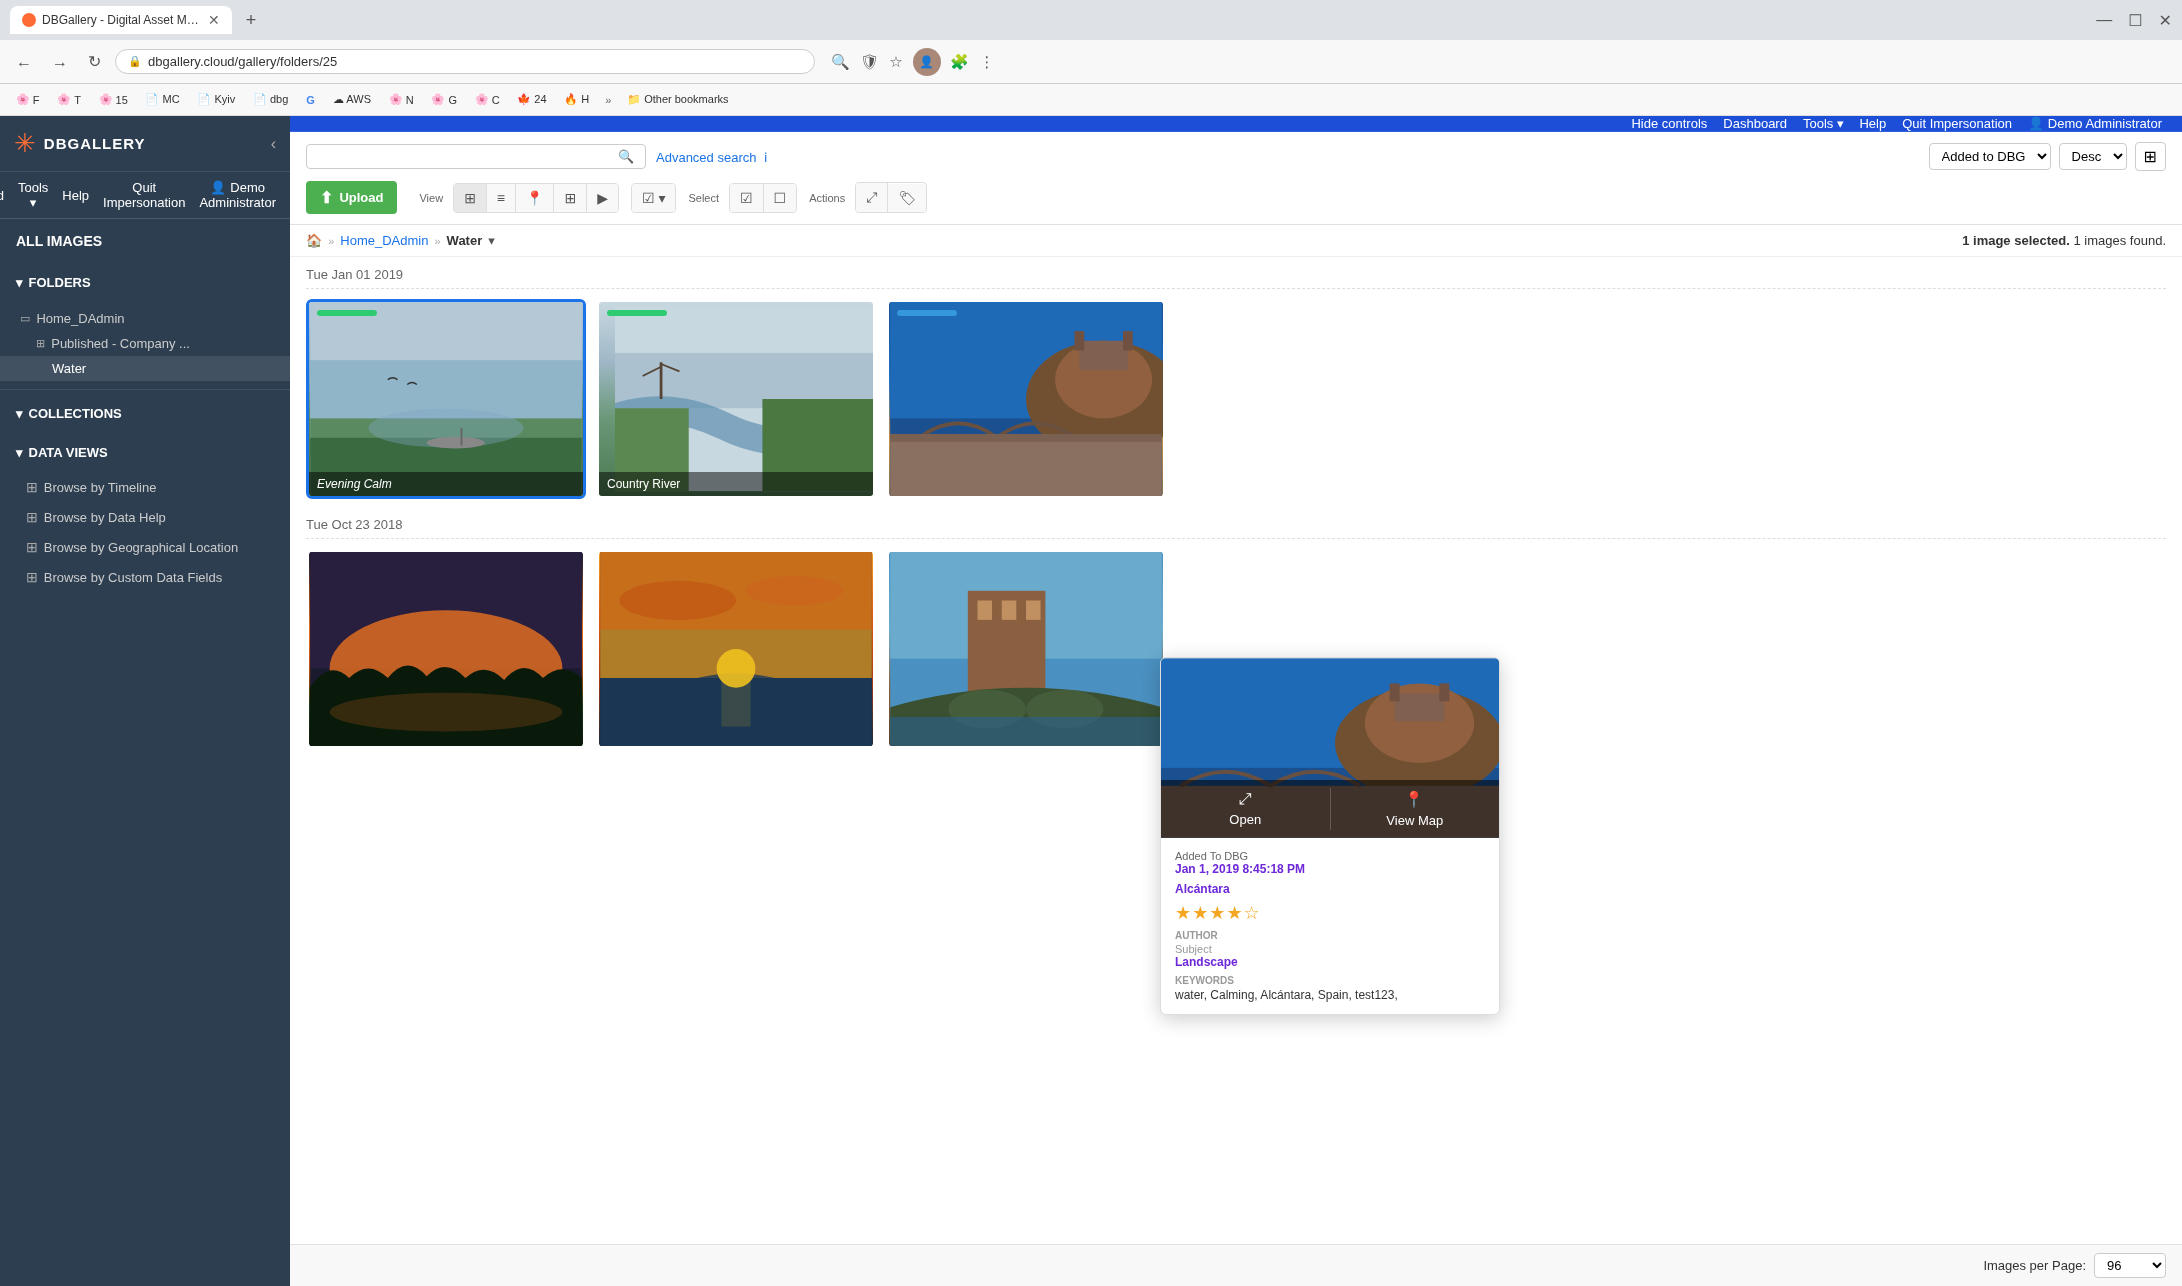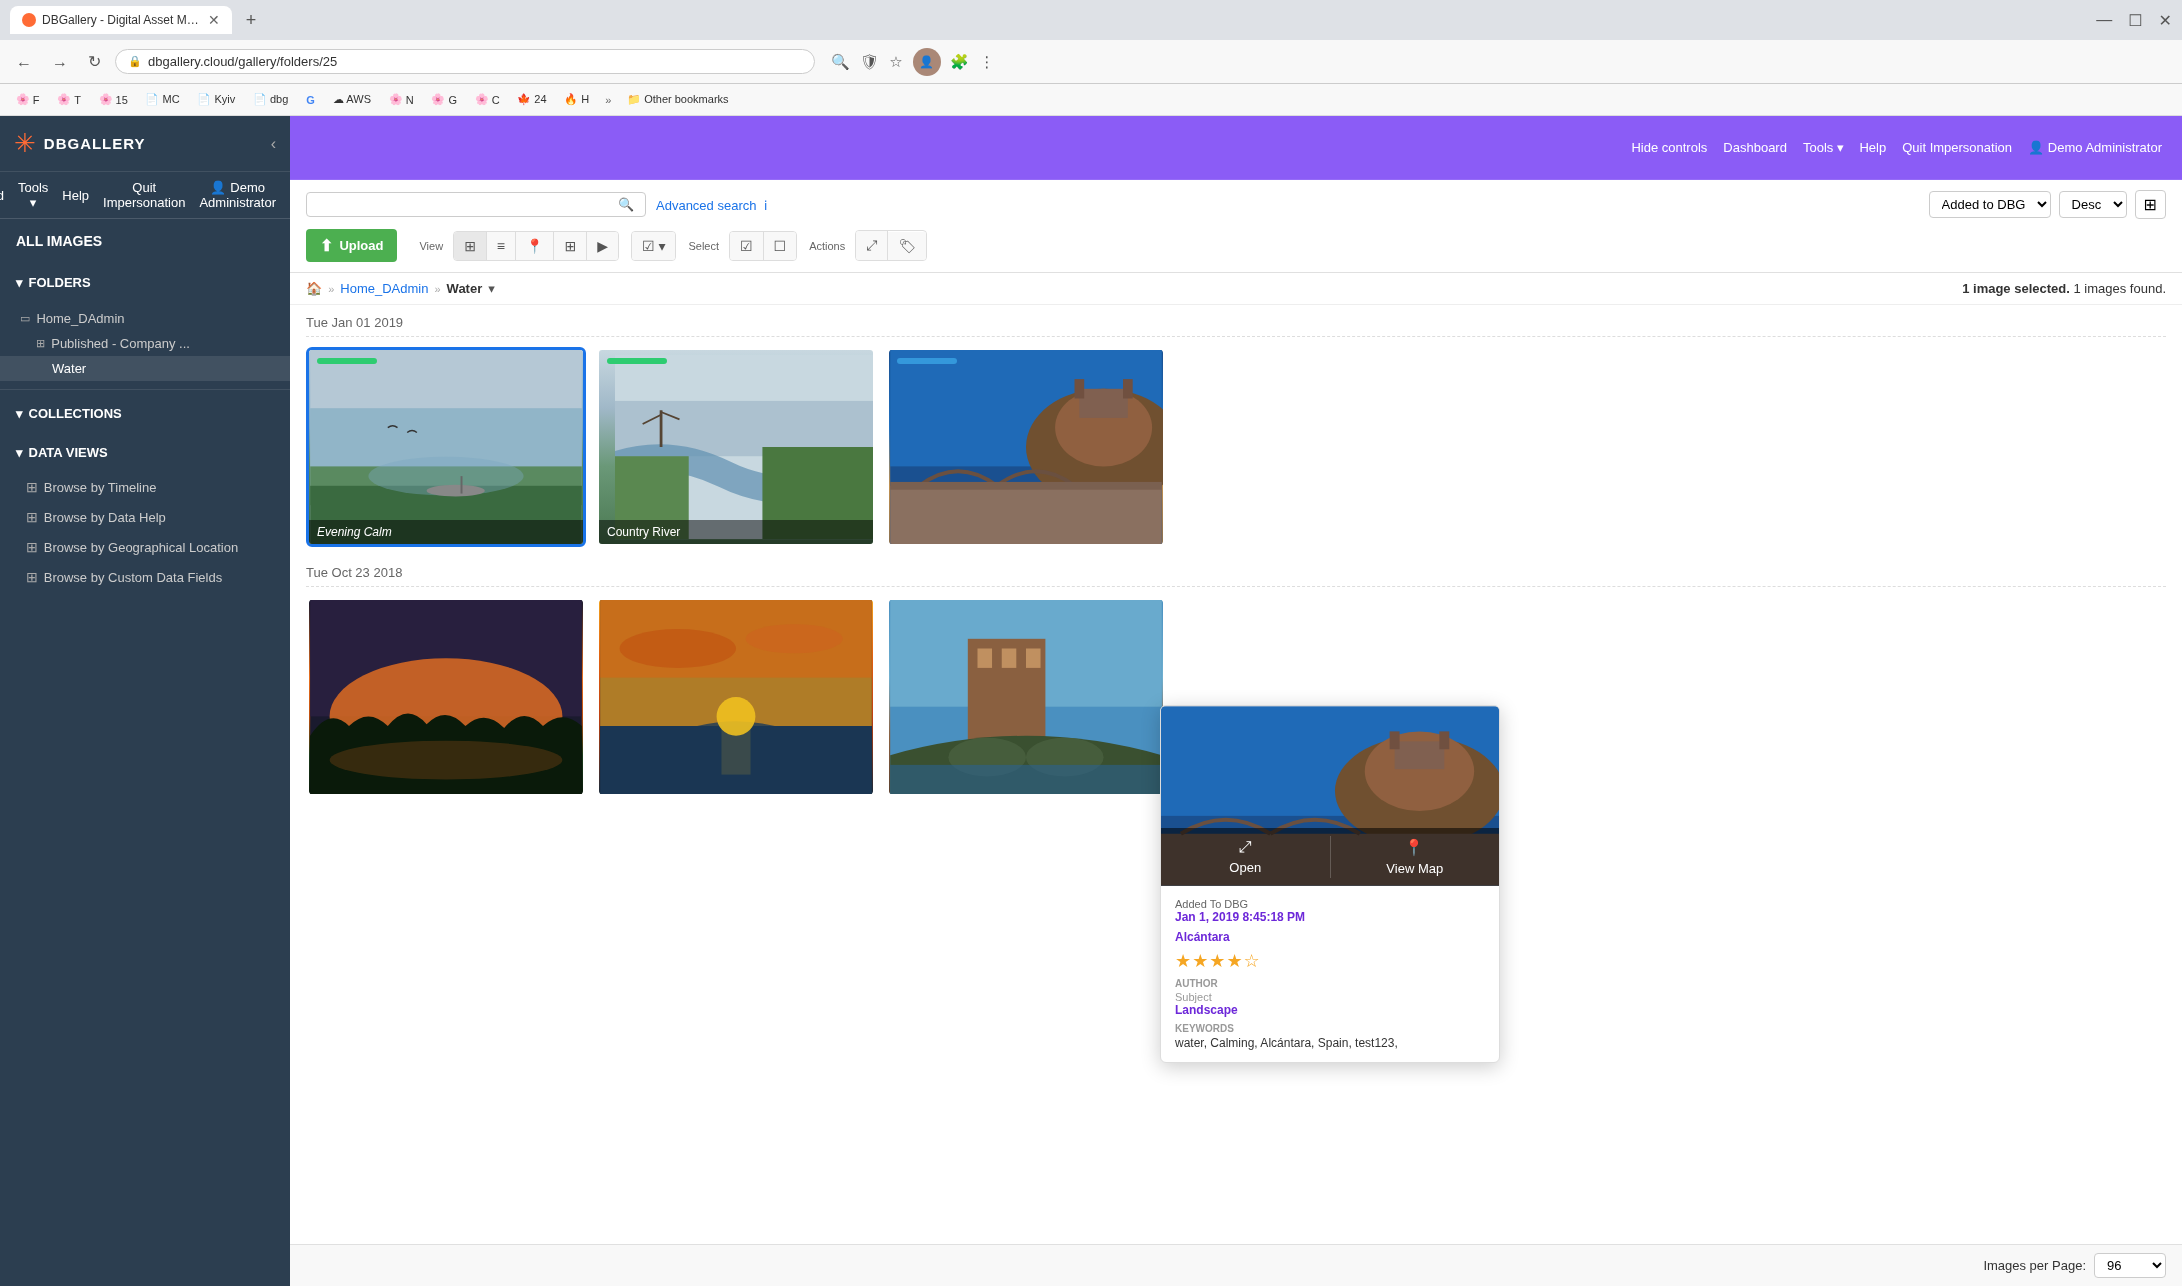--- a/index.html
+++ b/index.html
@@ -45,21 +45,21 @@
     .tree-indent2 { padding-left: 52px; }
 
     .sidebar-divider { border: none; border-top: 1px solid rgba(255,255,255,0.1); margin: 4px 0; }
 
     .data-views-item { padding: 7px 16px 7px 26px; cursor: pointer; display: flex; align-items: center; gap: 6px; color: #ccc; font-size: 13px; }
     .plus-icon { font-size: 14px; color: #aaa; }
 
     
     .main-content { flex: 1; display: flex; flex-direction: column; background: #fff; overflow: hidden; }
 
-    .top-header { background: #8b5cf6; display: flex; align-items: center; justify-content: flex-end; padding: 24px 20px; gap: 16px; color: #fff; font-size: 13px; border-bottom: 1px solid rgba(255,255,255,0.1); }
+    .top-header { background: #1d4ed8; display: flex; align-items: center; justify-content: flex-end; padding: 0 20px; gap: 16px; color: #fff; font-size: 13px; border-bottom: 1px solid rgba(255,255,255,0.1); }
 
     .content-toolbar { background: #fff; padding: 10px 16px; border-bottom: 1px solid #e0e0e0; }
     .search-row { display: flex; align-items: center; gap: 10px; margin-bottom: 10px; }
     .search-box { display: flex; align-items: center; border: 1px solid #ccc; border-radius: 4px; padding: 4px 10px; gap: 6px; width: 340px; }
     .search-input { border: none; outline: none; width: 100%; font-size: 13px; }
     .search-icon { color: #666; }
     .advanced-search-link { color: #1a73e8; font-size: 13px; cursor: pointer; }
     .sort-controls { margin-left: auto; display: flex; align-items: center; gap: 8px; }
     .sort-select { border: 1px solid #ccc; border-radius: 4px; padding: 4px 8px; font-size: 13px; background: #fff; cursor: pointer; }
 

